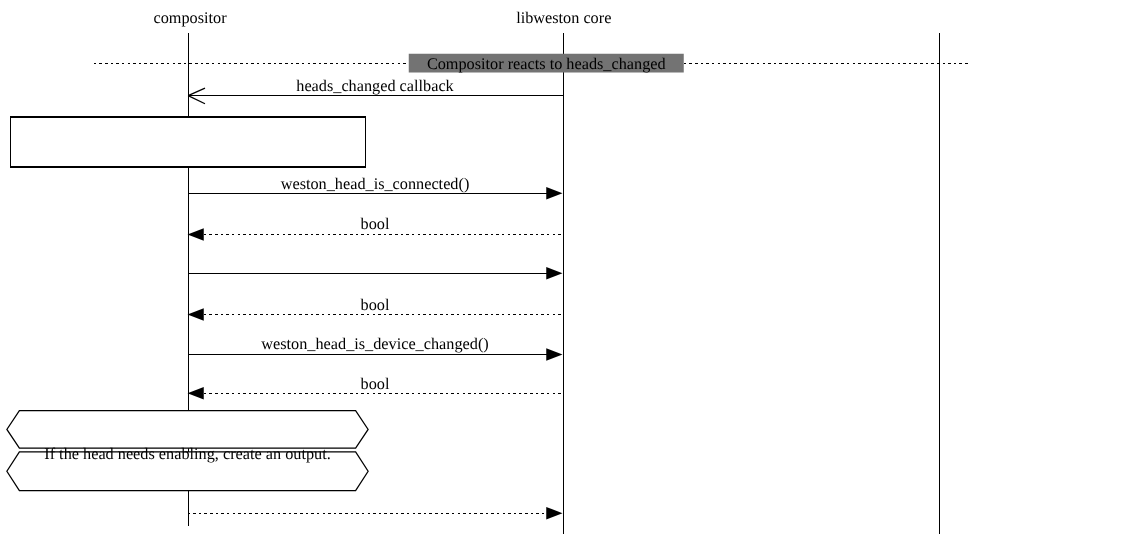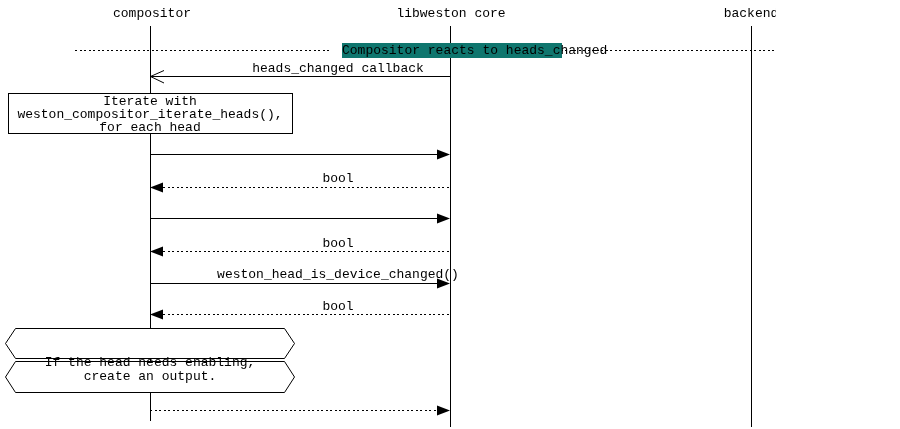--- a/index.html
+++ b/index.html
@@ -5,21 +5,21 @@
   html, body {
     margin: 0;
     padding: 0;
     background: #ffffff;
   }
   #diagram {
     position: relative;
     width: 776px;
     height: 429px;
     background: #ffffff;
-    font-family: Liberation Mono, monospace;
+    font-family: Liberation Serif, serif;
     font-size: 13px;
     color: #000000;
     overflow: hidden;
   }
   #linework {
     position: absolute;
     left: 0;
     top: 0;
     width: 900px;
     height: 429px;
@@ -30,27 +30,26 @@
     line-height: 15px;
     white-space: nowrap;
   }
   .p-label {
     top: 6px;
     width: 120px;
   }
   .msg-label {
     left: 150px;
     width: 300px;
-    margin-left: 38px;
   }
   .divider-label {
     top: 43px;
-    left: 342px;
+    left: 327px;
     width: 220px;
-    background: #0f766e;
+    background: #737373;
   }
   .note-text {
     position: absolute;
     text-align: center;
     line-height: 13px;
     white-space: normal;
   }
   #note-iterate-text {
     left: 9px;
     top: 95px;
@@ -106,26 +105,25 @@
     <polygon points="15.5,328.5 284.5,328.5 294.5,343.5 284.5,358.5 15.5,358.5 5.5,343.5" fill="#fff" stroke="#000" stroke-width="1"></polygon>
 
     <polygon points="15.5,361.5 284.5,361.5 294.5,377 284.5,392.5 15.5,392.5 5.5,377" fill="#fff" stroke="#000" stroke-width="1"></polygon>
 
     <line x1="150" y1="410.5" x2="438" y2="410.5" stroke="#000" stroke-width="1" stroke-dasharray="2 2.5" shape-rendering="crispEdges"></line>
     <polygon points="450,410.5 437,405.5 437,415.5" fill="#000"></polygon>
   </svg>
 
   <div class="lbl p-label" style="left:92px;">compositor</div>
   <div class="lbl p-label" style="left:391px;">libweston core</div>
-  <div class="lbl p-label" style="left:691px;">backend</div>
 
   <div class="lbl divider-label">Compositor reacts to heads_changed</div>
 
   <div class="lbl msg-label" style="top:61px;">heads_changed callback</div>
+  <div class="lbl msg-label" style="top:139px;">weston_head_is_connected()</div>
   <div class="lbl msg-label" style="top:171px;">bool</div>
   <div class="lbl msg-label" style="top:236px;">bool</div>
   <div class="lbl msg-label" style="top:267px;">weston_head_is_device_changed()</div>
   <div class="lbl msg-label" style="top:299px;">bool</div>
 
-  <div class="note-text" id="note-iterate-text">Iterate with weston_compositor_iterate_heads(), for each head</div>
   <div class="note-text hex-text" id="hex1-text">If the head needs enabling, create an output.</div>
 
 </div>
 
 </body></html>

